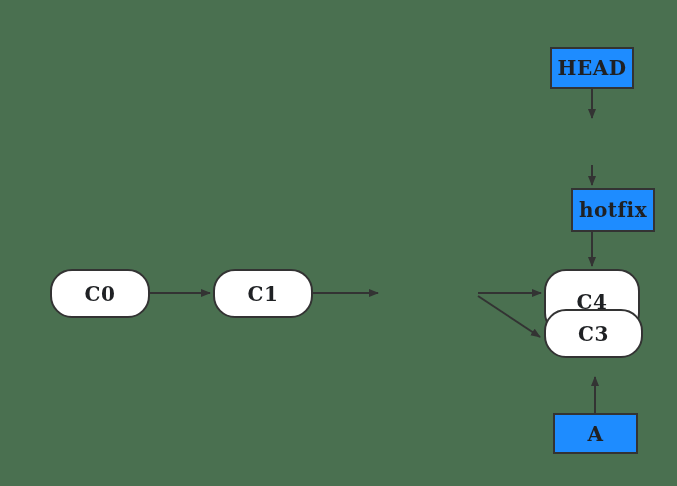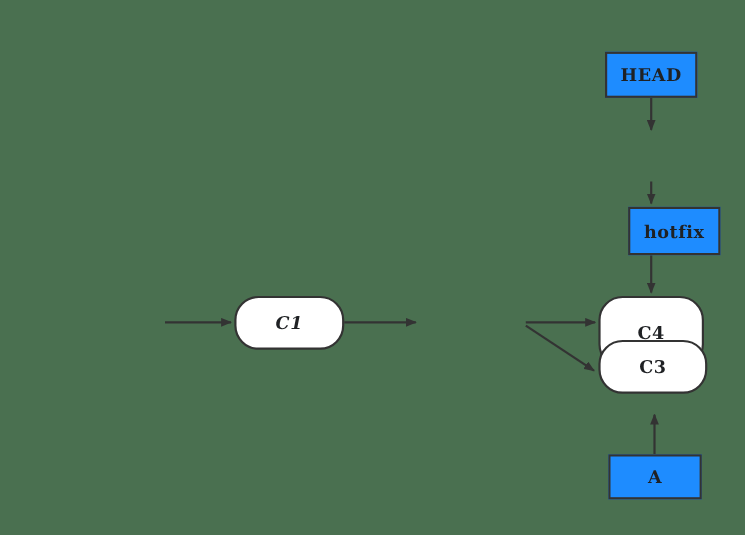--- a/index.html
+++ b/index.html
@@ -21,40 +21,40 @@
     width: 677px;
     height: 486px;
   }
   .node {
     position: absolute;
     box-sizing: border-box;
     display: flex;
     align-items: center;
     justify-content: center;
     font-weight: 700;
-    font-size: 16px;
+    font-size: 20px;
     color: #1F2124;
     letter-spacing: 0.5px;
   }
   .commit {
     width: 100px;
     height: 49px;
     background: #FFFFFF;
     border: 2px solid #333333;
     border-radius: 22px;
   }
   .pointer {
     width: 84px;
     height: 42px;
     background: #1E8CFF;
     border: 2px solid #333333;
   }
   
   #node-c0     { left: 50px;  top: 269px; }
-  #node-c1     { left: 213px; top: 269px; font-style: italic; }
+  #node-c1     { left: 213px; top: 269px; }
   #node-c2     { left: 381px; top: 269px; width: 96px; }
   #node-c4     { left: 544px; top: 269px; width: 96px; height: 66px; }
   #node-c3     { left: 544px; top: 309px; width: 99px; }
   #node-head   { left: 550px; top: 47px;  }
   #node-master { left: 550px; top: 121px; height: 44px; }
   #node-hotfix { left: 571px; top: 188px; height: 44px; }
   #node-a      { left: 553px; top: 413px; width: 85px; height: 41px; }
 </style>
 </head>
 <body>
@@ -79,20 +79,21 @@
     </g>
   </svg>
 
   <div id="node-head" class="node pointer">HEAD</div>
 
 
   <div id="node-hotfix" class="node pointer">hotfix</div>
 
   <div id="node-a" class="node pointer">A</div>
 
+  <div id="node-c0" class="node commit">C0</div>
 
   <div id="node-c1" class="node commit">C1</div>
 
 
   <div id="node-c4" class="node commit">C4</div>
 
   <div id="node-c3" class="node commit">C3</div>
 
 </div>
 

